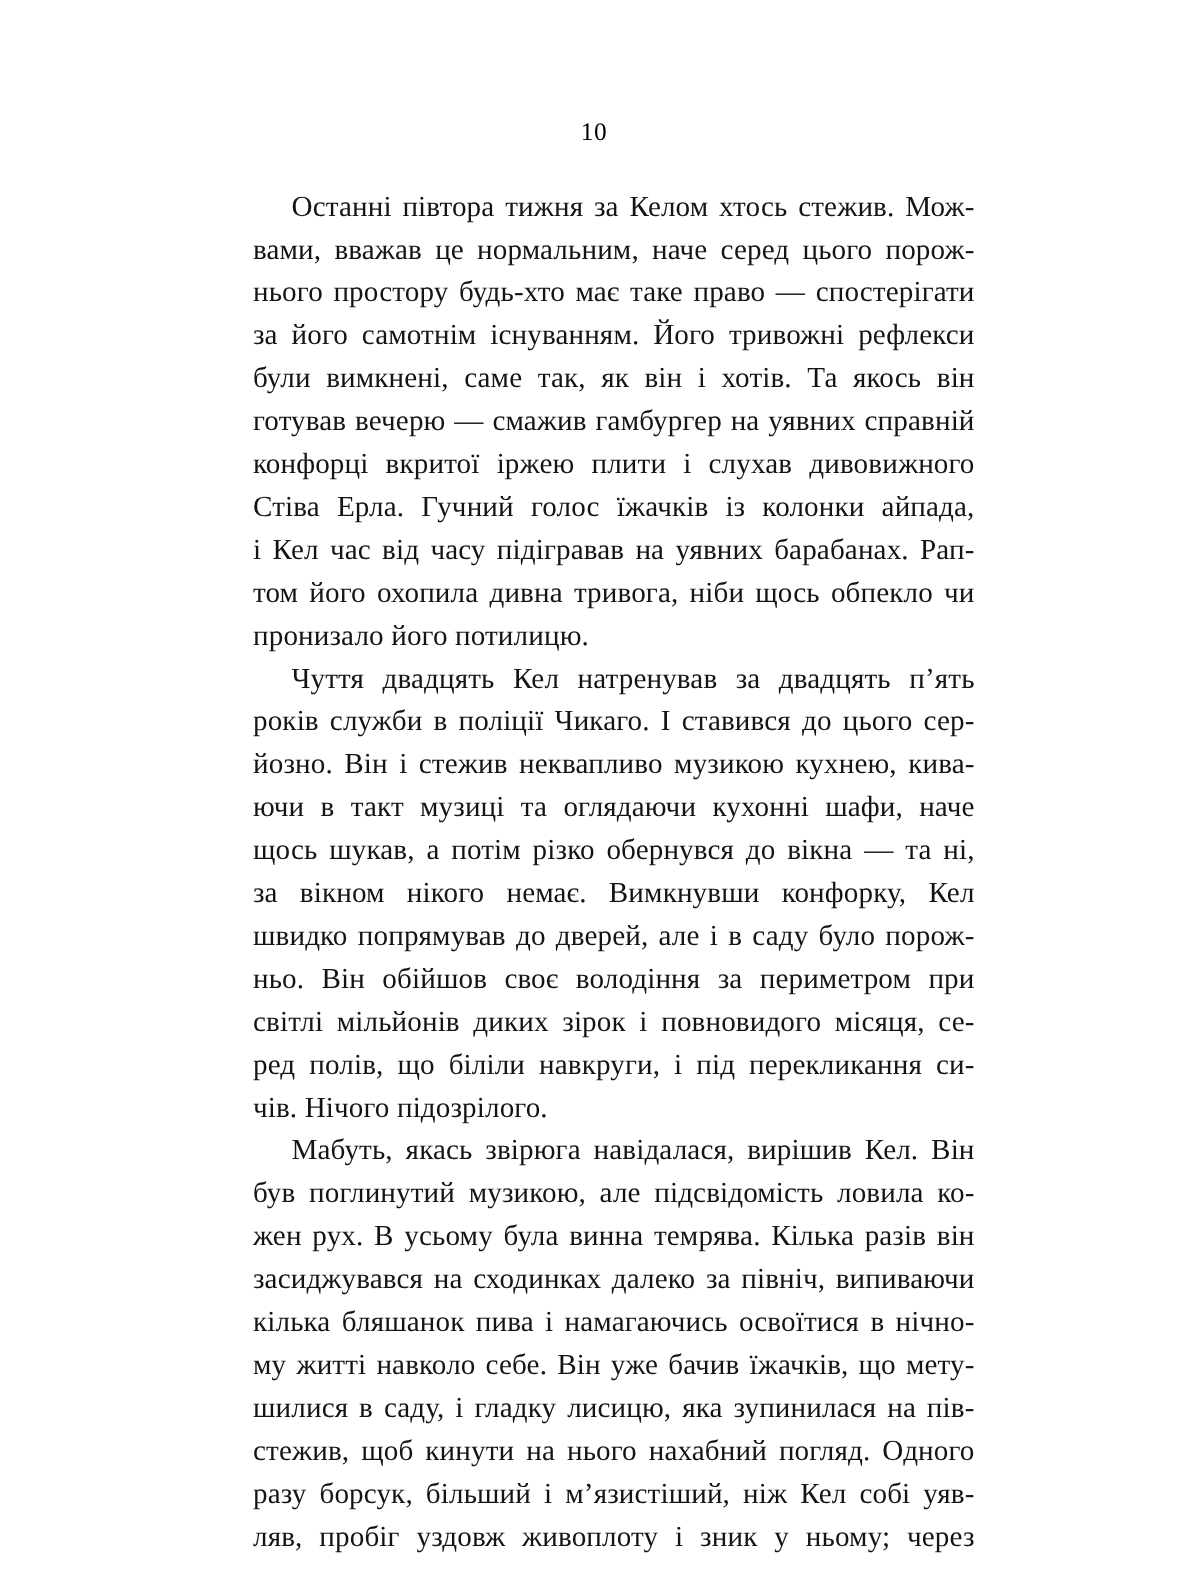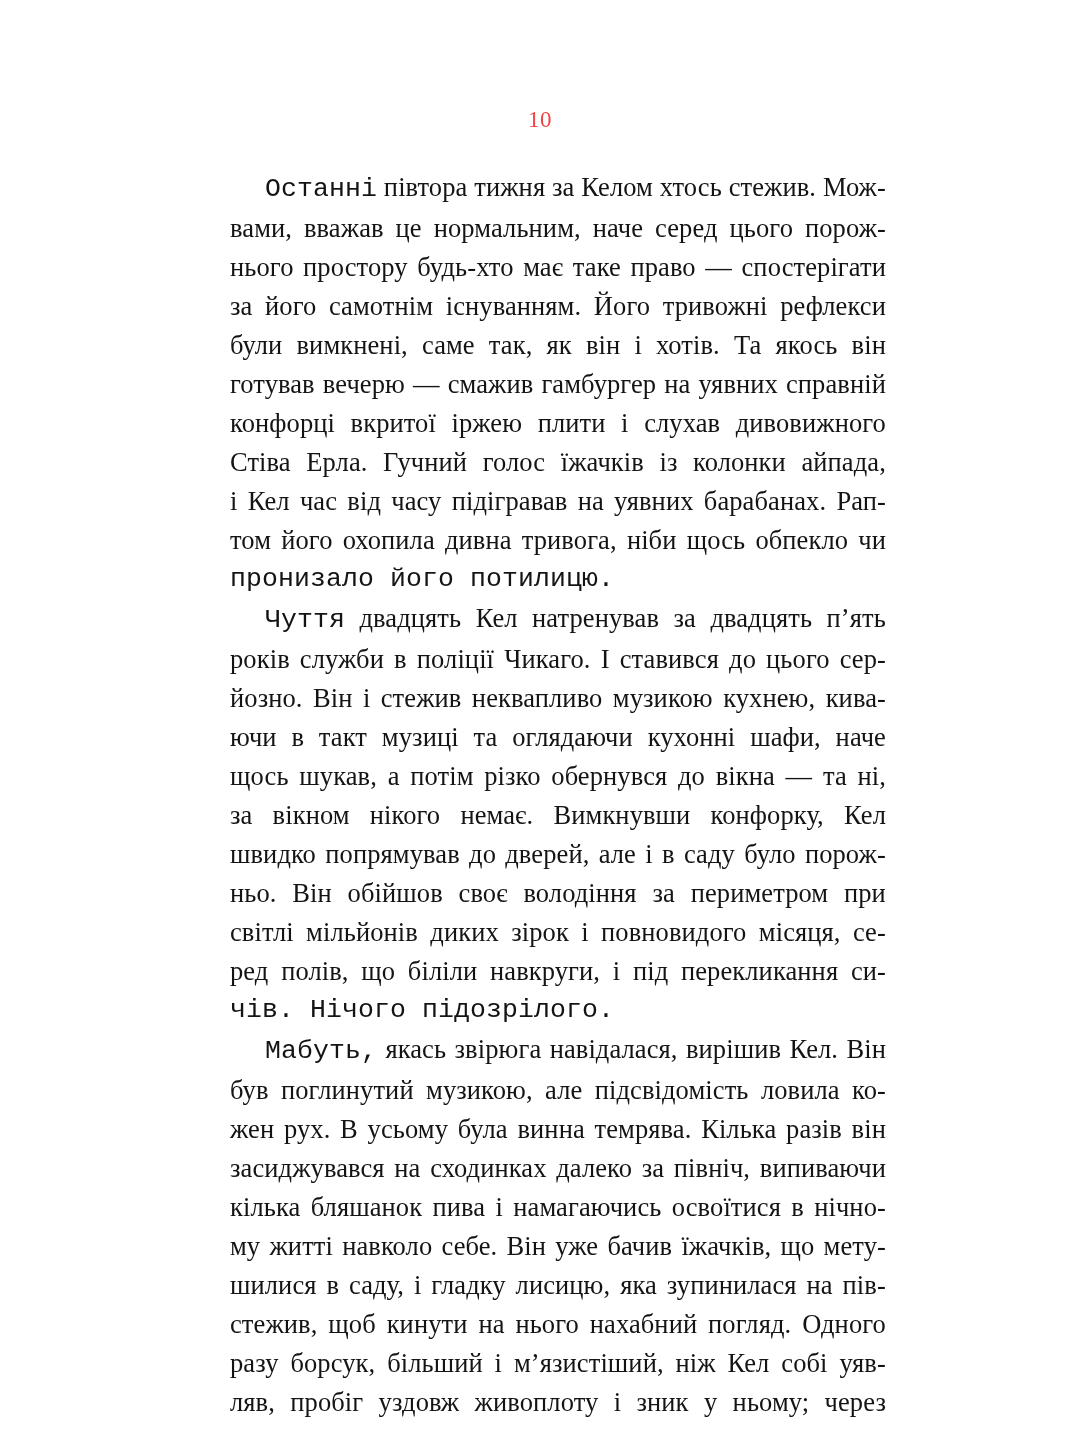--- a/index.html
+++ b/index.html
@@ -23,21 +23,21 @@
   }
 
   .folio {
     position: absolute;
     top: 108px;
     left: 0;
     width: 1080px;
     text-align: center;
     font-size: 23px;
     line-height: 1;
-    color: #ef4444;
+    color: #000000;
     letter-spacing: 0.5px;
   }
 
   .textblock {
     position: absolute;
     left: 230px;
     top: 168px;
     width: 656px;
   }
 
@@ -57,23 +57,23 @@
   }
   .ln > span { display: inline-block; }
 
   
   .ln {
     display: flex;
     justify-content: space-between;
     align-items: baseline;
   }
   .ln.last { justify-content: flex-start; }
-  .ln.last > span { white-space: pre; font-family: Liberation Mono, monospace; }
-
-  .indent { margin-left: 35px; font-family: Liberation Mono, monospace; }
+  .ln.last > span { white-space: pre; }
+
+  .indent { margin-left: 35px; }
 </style>
 </head>
 <body>
 
 <div class="page">
 
   <div class="folio">10</div>
 
   <div class="textblock">
       <p class="para">

